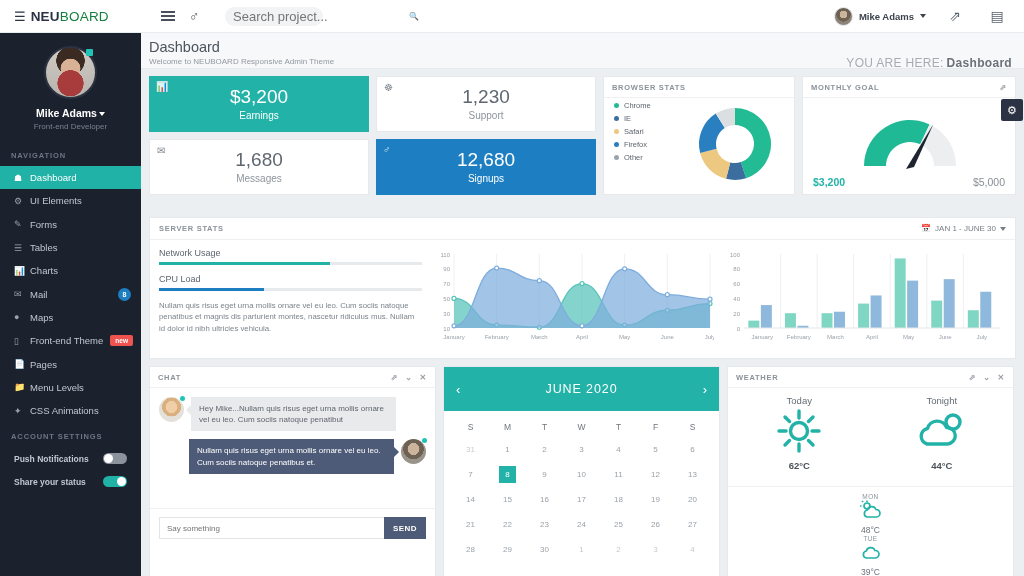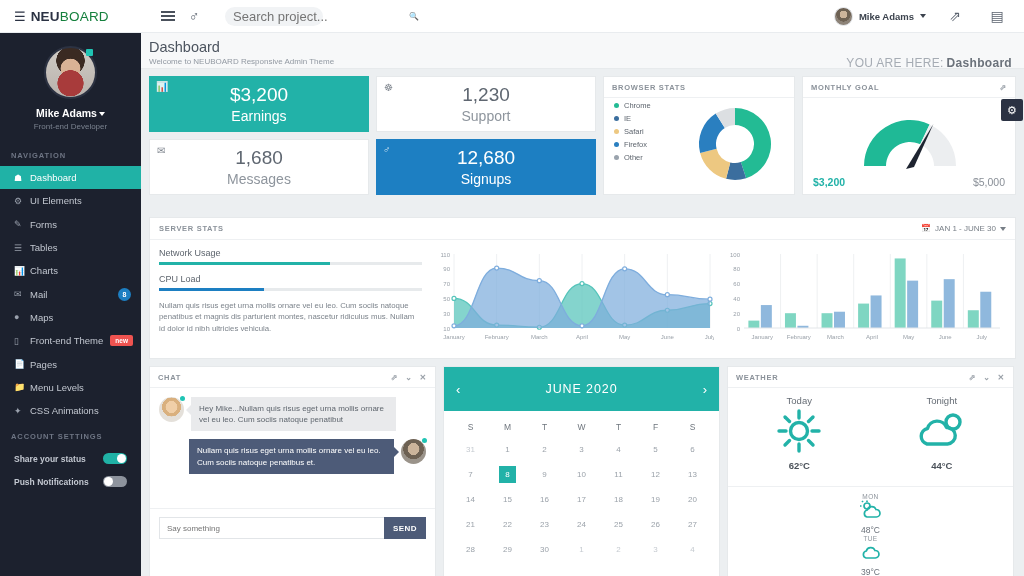--- a/index.html
+++ b/index.html
@@ -132,21 +132,21 @@
 
   
   .statgrid { display: flex; flex-direction: column; gap: 7px; width: 447px; }
   .statrow { display: flex; gap: 7px; }
   .stat {
     width: 220px; height: 56px; position: relative; display: flex;
     flex-direction: column; align-items: center; justify-content: center;
   }
   .stat .sic { position: absolute; left: 7px; top: 5px; font-size: 10px; opacity: .85; }
   .stat .sval { font-size: 19px; font-weight: 400; line-height: 1; }
-  .stat .slab { font-size: 14px; margin-top: 4px; }
+  .stat .slab { font-size: 10px; margin-top: 4px; }
   .stat.teal { background: #22b2a8; color: #fff; border: 0; }
   .stat.blue { background: #1d7fc2; color: #fff; border: 0; }
   .stat.plain { background: #fff; border: 1px solid #e6e9eb; color: #5f6771; }
   .stat.plain .sval { color: #5f6771; }
   .stat.plain .slab { color: #8e959d; }
   .stat.plain .sic { color: #6a727c; }
 
   
   .panel-h {
     height: 21px; display: flex; align-items: center; padding: 0 8px;
@@ -340,28 +340,28 @@
       <span class="nic">📁</span>
       <span>Menu Levels</span>
     </div>
     <div class="nav-item">
       <span class="nic">✦</span>
       <span>CSS Animations</span>
     </div>
 
     <div class="nav-title">ACCOUNT SETTINGS</div>
     <div class="acct-row">
+      <span>Push Notifications</span>
+      <span class="toggle off">
+          <i></i>
+        </span>
+    </div>
+    <div class="acct-row">
       <span>Share your status</span>
       <span class="toggle on">
-          <i></i>
-        </span>
-    </div>
-    <div class="acct-row">
-      <span>Push Notifications</span>
-      <span class="toggle off">
           <i></i>
         </span>
     </div>
   </div>
 
   <div class="main">
 
     <div class="page-head">
       <div>
         <div class="page-title">Dashboard</div>

